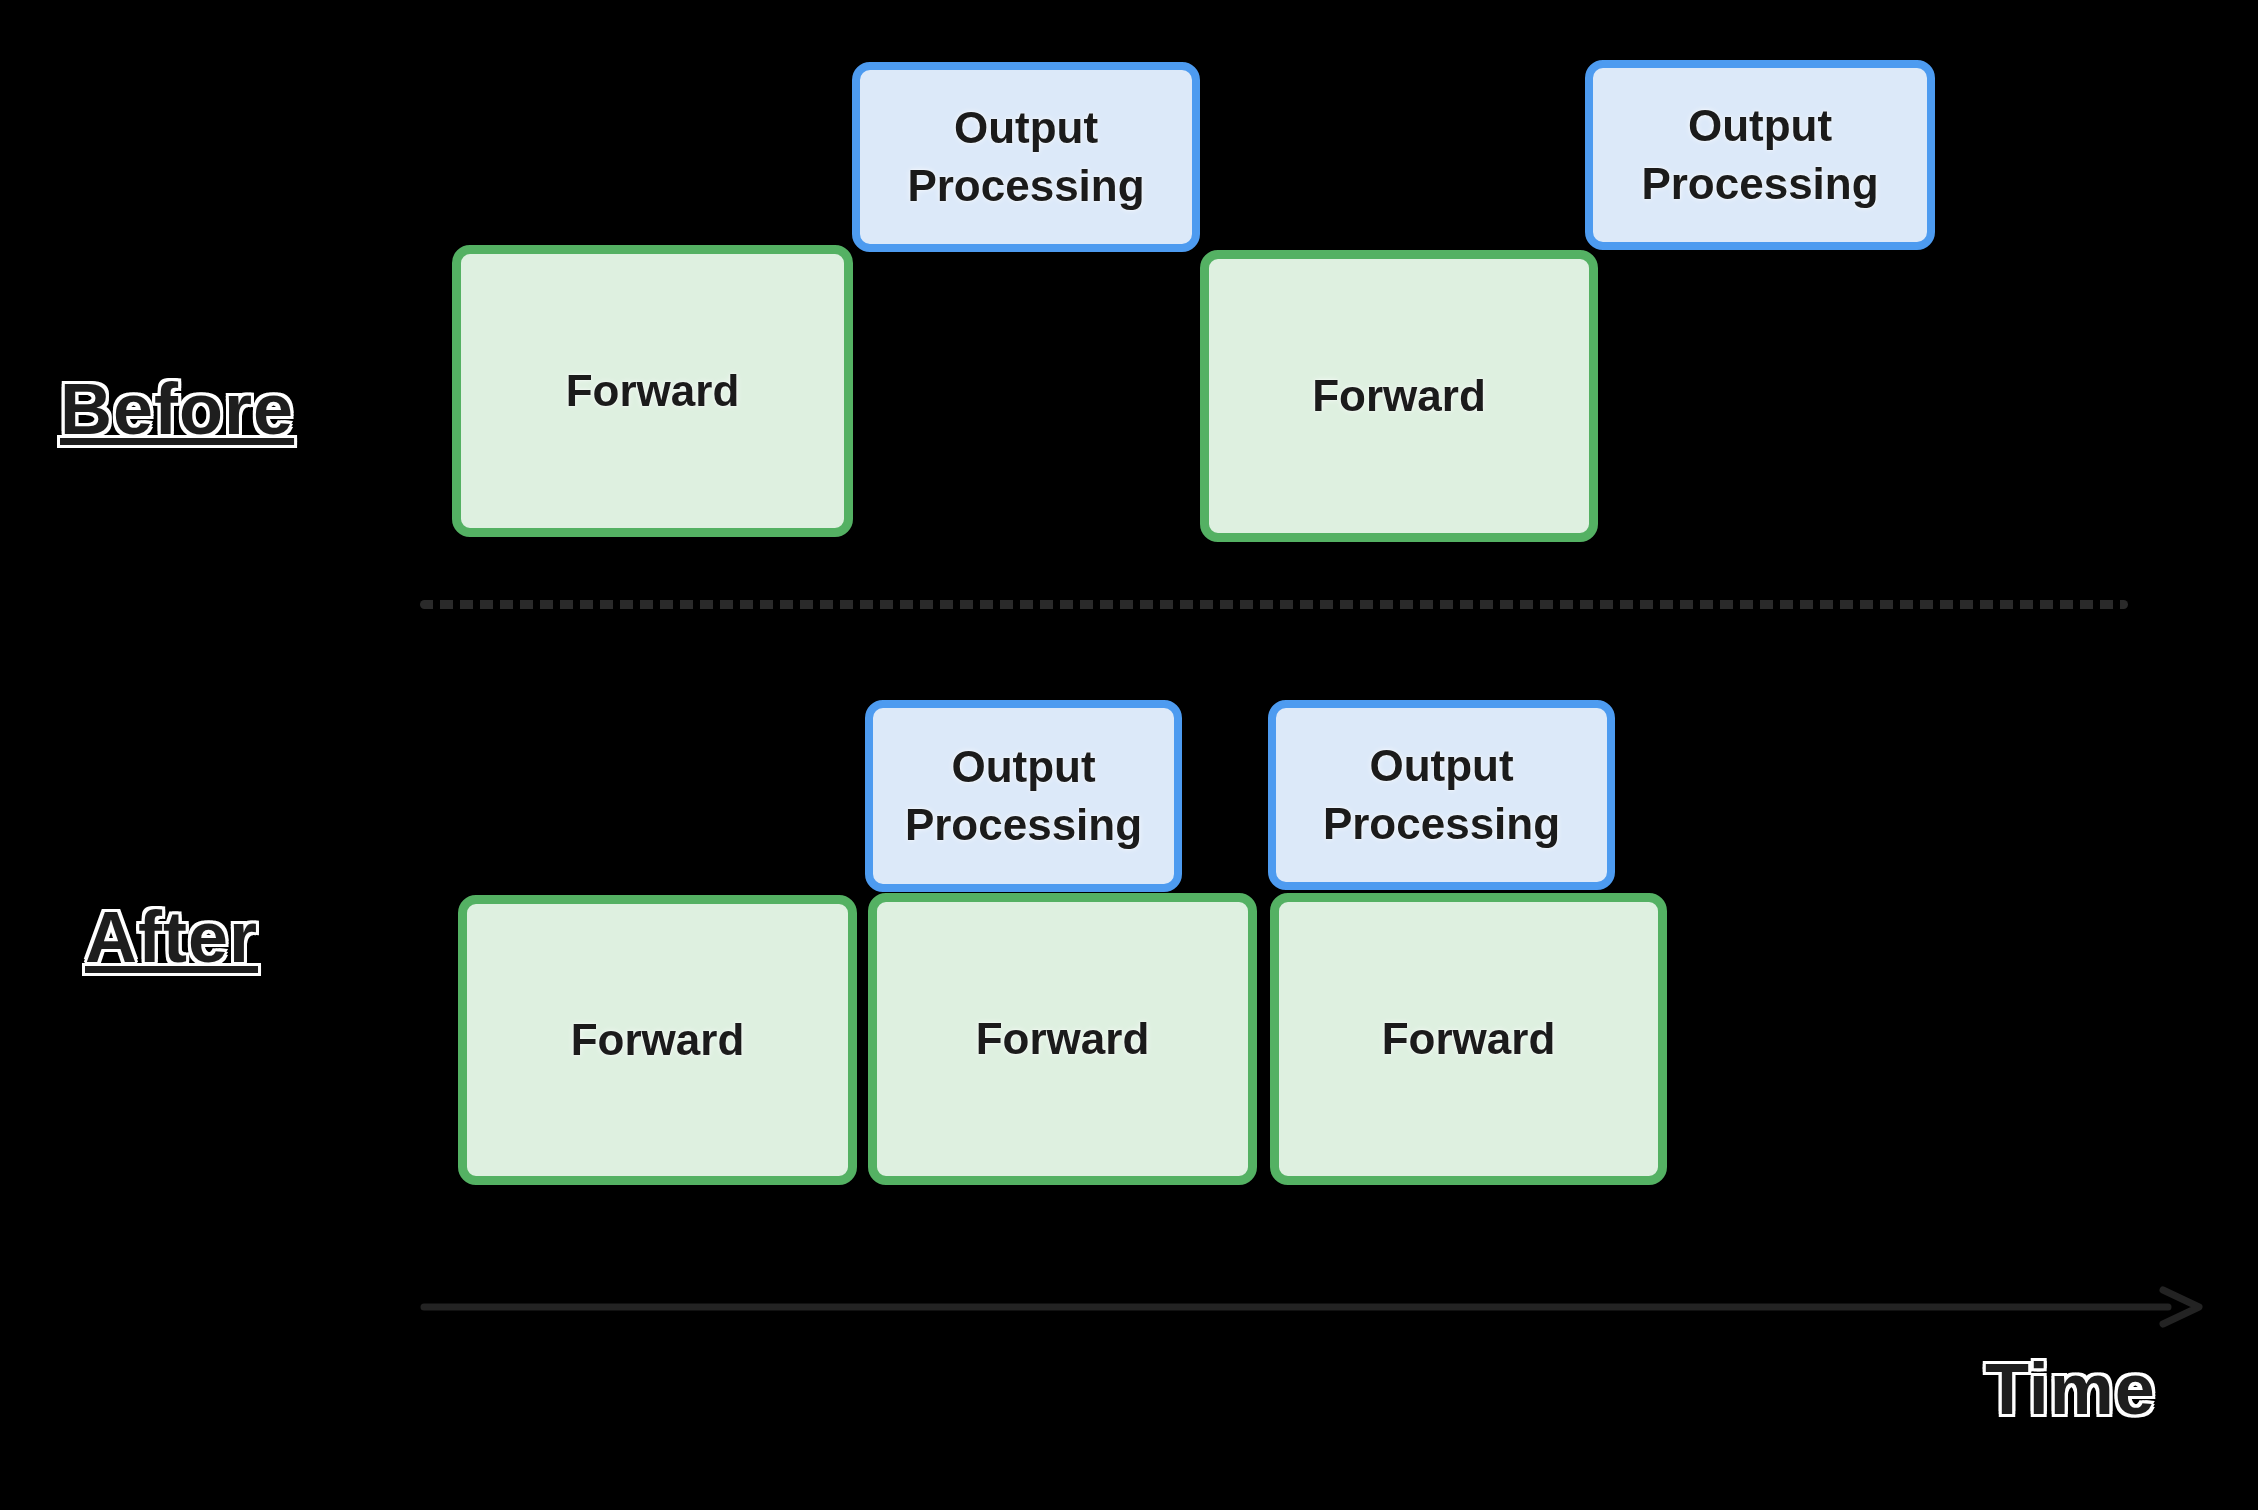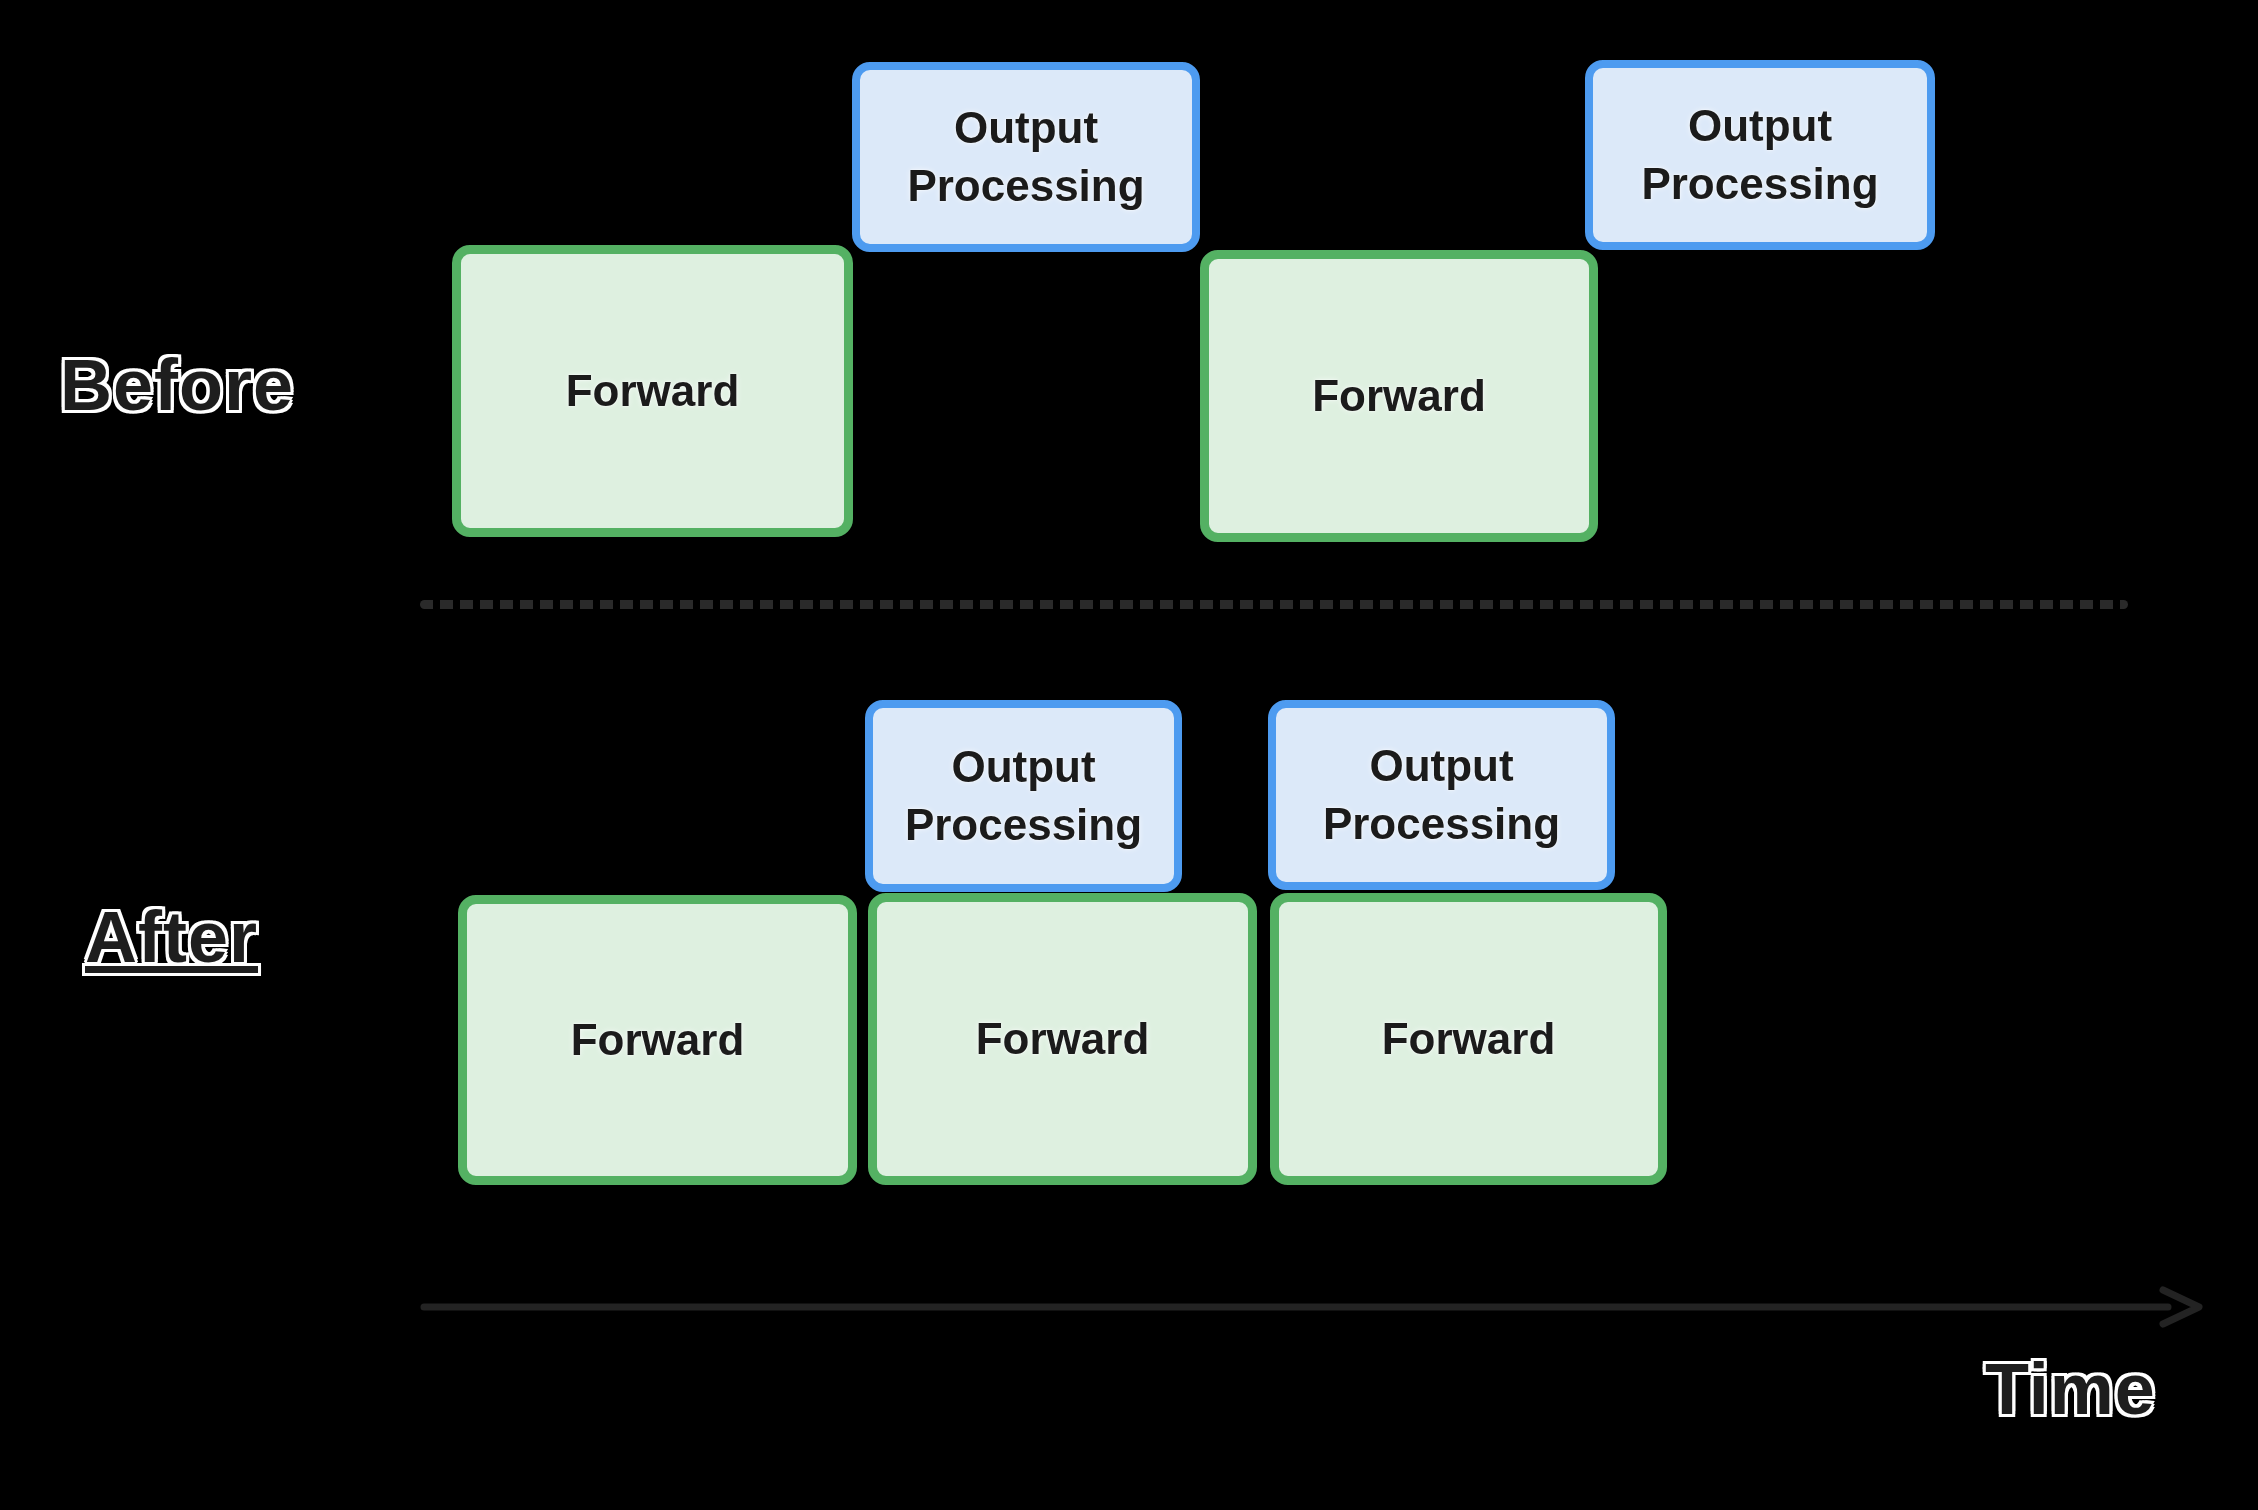--- a/index.html
+++ b/index.html
@@ -63,21 +63,21 @@
       transparent 13px 20px);
   }
   .axis-svg{position:absolute;left:420px;top:1270px;}
   .axis-svg *{stroke:var(--axis,#232323);}
 </style>
 </head>
 <body>
 
 <div class="canvas">
 
-  <div class="row-label" style="left:60px;top:348px;">Before</div>
+  <div class="row-label" style="left:60px;top:372px;text-decoration:underline;">Before</div>
 
   <div class="box forward" style="left:452px;top:245px;width:401px;height:292px;">
     <span>Forward</span>
   </div>
 
   <div class="box output" style="left:852px;top:62px;width:348px;height:190px;">
     <span>Output Processing</span>
   </div>
 
   <div class="box forward" style="left:1200px;top:250px;width:398px;height:292px;">

